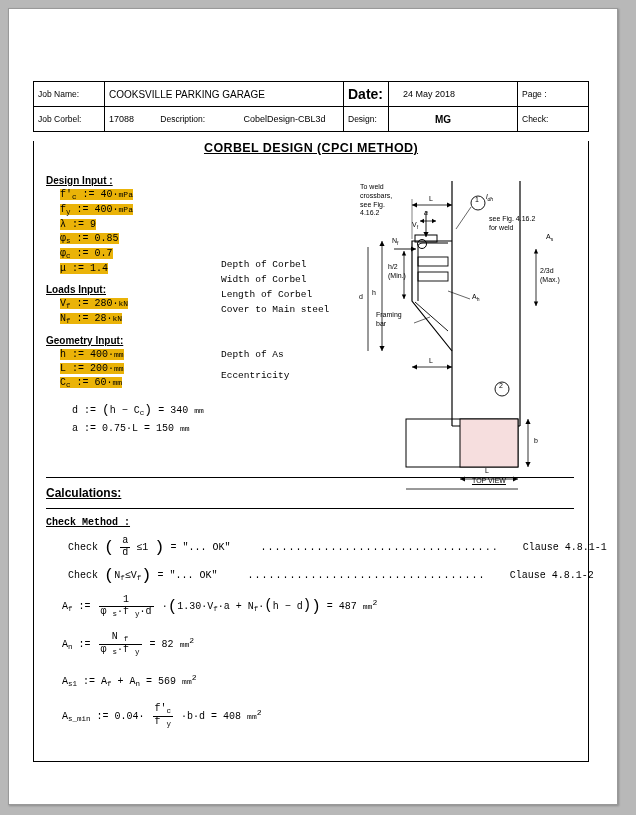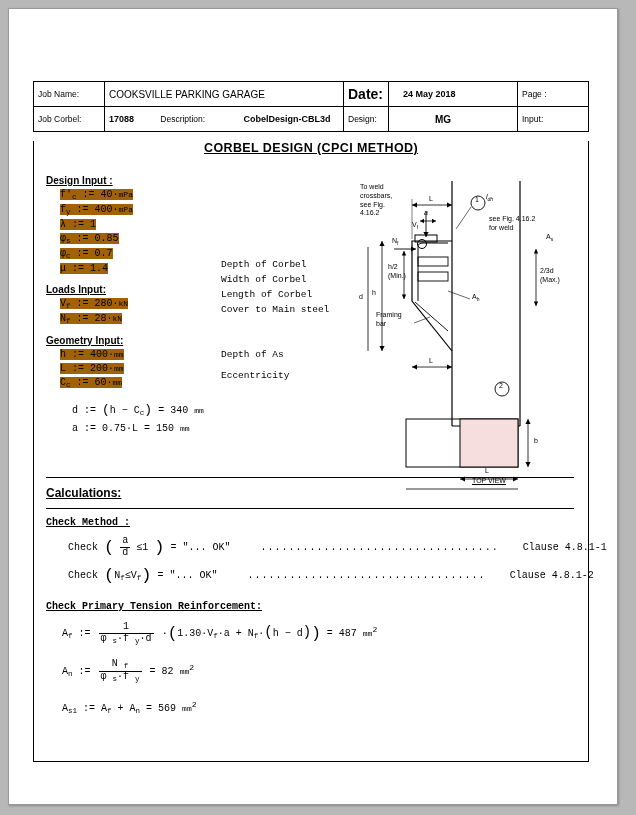--- a/index.html
+++ b/index.html
@@ -15,41 +15,41 @@
     box-shadow:1px 1px 2px rgba(0,0,0,.25);
   }
   .sheet{
     position:absolute;left:24px;top:72px;width:624px;height:690px;
   }
   
   .hdr{border:1px solid #000;border-collapse:collapse;width:556px;font-size:9px;}
   .hdr td{border:1px solid #000;padding:2px 4px;vertical-align:middle;height:18px;}
   .lbl{font-family:"Liberation Sans",sans-serif;font-size:8.5px;}
   .lblb{font-family:"Liberation Sans",sans-serif;font-size:14px;font-weight:bold;}
-  .val{font-family:"Liberation Sans",sans-serif;font-size:9px;font-weight:bold;}
+  .val{font-family:"Liberation Sans",sans-serif;font-size:9px;}
   .valbig{font-family:"Liberation Sans",sans-serif;font-size:10px;}
   .row-hdr td{height:20px;}
   
   .body{
     position:relative;
     border:1px solid #000;border-top:none;
     width:554px;height:620px;
     box-sizing:content-box;
   }
   .title{
     text-align:center;font-family:"Liberation Sans",sans-serif;
     font-weight:bold;font-size:12.5px;letter-spacing:.4px;
     text-decoration:underline;margin-top:9px;
   }
   .sect{
     font-family:"Liberation Sans",sans-serif;font-size:10px;font-weight:bold;
     text-decoration:underline;
   }
   .mono{font-family:"Liberation Mono",monospace;font-size:10px;}
-  .hl{background:#a16207;}
+  .hl{background:#eab308;}
   .left-col{position:absolute;left:12px;top:34px;width:290px;}
   .itm{margin:3px 0 0 14px;white-space:nowrap;}
   .unit{font-size:8px;}
   .sub{font-size:7.5px;vertical-align:-2px;}
   .desc{position:absolute;font-family:"Liberation Mono",monospace;font-size:9.5px;}
   
   .frac{display:inline-block;vertical-align:middle;text-align:center;line-height:1.05;}
   .frac .num{display:block;border-bottom:1px solid #000;padding:0 2px;}
   .frac .den{display:block;padding:0 2px;}
   
@@ -79,36 +79,36 @@
       </tr>
       <tr class="row-hdr">
         <td><span class="lbl">Job Corbel:</span></td>
         <td>
           <span class="val">17088</span>
           <span class="lbl" style="padding-left:24px">Description:</span>
           <span class="val" style="padding-left:36px">CobelDesign-CBL3d</span>
         </td>
         <td><span class="lbl">Design:</span></td>
         <td><span class="valbig" style="padding-left:42px;font-weight:bold">MG</span></td>
-        <td><span class="lbl">Input:</span><span class="val"></span></td>
+        <td><span class="lbl">Check:</span><span class="val"></span></td>
       </tr>
     </tbody>
       </table>
 
     <div class="body">
 
       <div class="title">CORBEL DESIGN (CPCI METHOD)</div>
 
       <div class="left-col">
 
         <div class="sect">Design Input :</div>
 
         <div class="itm mono"><span class="hl">f'<span class="sub">c</span> := 40·<span class="unit">mPa</span></span></div>
         <div class="itm mono"><span class="hl">f<span class="sub">y</span> := 400·<span class="unit">mPa</span></span></div>
-        <div class="itm mono"><span class="hl">λ := 1</span></div>
+        <div class="itm mono"><span class="hl">λ := 9</span></div>
         <div class="itm mono"><span class="hl">φ<span class="sub">s</span> := 0.85</span></div>
         <div class="itm mono"><span class="hl">φ<span class="sub">c</span> := 0.7</span></div>
         <div class="itm mono"><span class="hl">μ := 1.4</span></div>
 
         <div class="sect" style="margin-top:10px">Loads Input:</div>
         <div class="itm mono"><span class="hl">V<span class="sub">f</span> := 280·<span class="unit">kN</span></span></div>
         <div class="itm mono"><span class="hl">N<span class="sub">f</span> := 28·<span class="unit">kN</span></span></div>
 
         <div class="sect" style="margin-top:10px">Geometry Input:</div>
         <div class="itm mono"><span class="hl">h := 400·<span class="unit">mm</span></span></div>
@@ -244,35 +244,39 @@
 
         <div class="mono" style="margin:8px 0 0 22px;white-space:nowrap">
           <span>Check</span>
           <span style="font-size:17px;vertical-align:middle">(</span>N<span class="sub">f</span>≤V<span class="sub">f</span><span style="font-size:17px;vertical-align:middle">)</span>
           <span>=</span>
           <span>"... OK"</span>
           <span class="dots" style="margin-left:24px">..................................</span>
           <span style="margin-left:18px">Clause 4.8.1-2</span>
         </div>
 
-        <div class="mono" style="margin-top:16px;text-decoration:underline;font-weight:bold">Check Primary Tension Reinforcement:</div>
 
         <div class="mono" style="margin:10px 0 0 16px;white-space:nowrap">
           A<span class="sub">f</span> :=
           <span class="frac" style="margin:0 2px"><span class="num">1</span><span class="den">φ <span class="sub">s</span>·f <span class="sub">y</span>·d</span></span>
           ·<span style="font-size:16px;vertical-align:middle">(</span>1.30·V<span class="sub">f</span>·a + N<span class="sub">f</span>·<span style="font-size:14px">(</span>h − d<span style="font-size:14px">)</span><span style="font-size:16px;vertical-align:middle">)</span> = 487 <span class="unit">mm</span><sup style="font-size:8px">2</sup>
         </div>
 
         <div class="mono" style="margin:14px 0 0 16px;white-space:nowrap">
           A<span class="sub">n</span> :=
           <span class="frac" style="margin:0 2px"><span class="num">N <span class="sub">f</span></span><span class="den">φ <span class="sub">s</span>·f <span class="sub">y</span></span></span>
           = 82 <span class="unit">mm</span><sup style="font-size:8px">2</sup>
         </div>
 
         <div class="mono" style="margin:16px 0 0 16px;white-space:nowrap">
           A<span class="sub">s1</span> := A<span class="sub">f</span> + A<span class="sub">n</span> = 569 <span class="unit">mm</span><sup style="font-size:8px">2</sup>
         </div>
 
+        <div class="mono" style="margin:16px 0 0 16px;white-space:nowrap">
+          A<span class="sub">s_min</span> := 0.04·
+          <span class="frac" style="margin:0 2px"><span class="num">f'<span class="sub">c</span></span><span class="den">f <span class="sub">y</span></span></span>
+          ·b·d = 408 <span class="unit">mm</span><sup style="font-size:8px">2</sup>
+        </div>
       </div>
 
     </div>
   </div>
 </div>
 
 </body></html>

